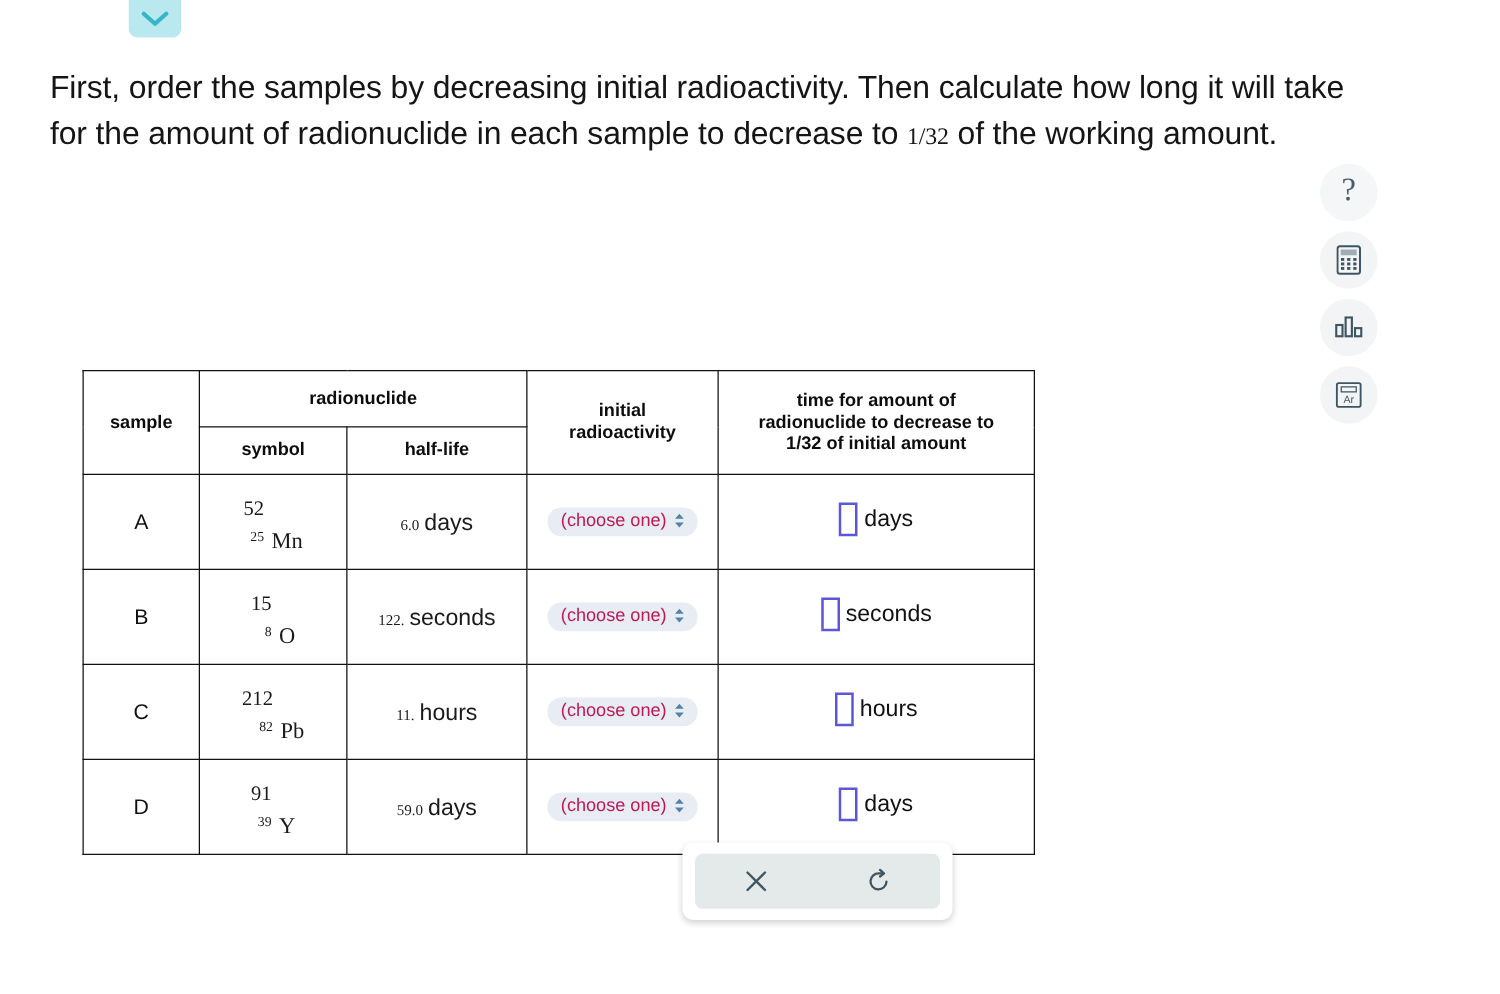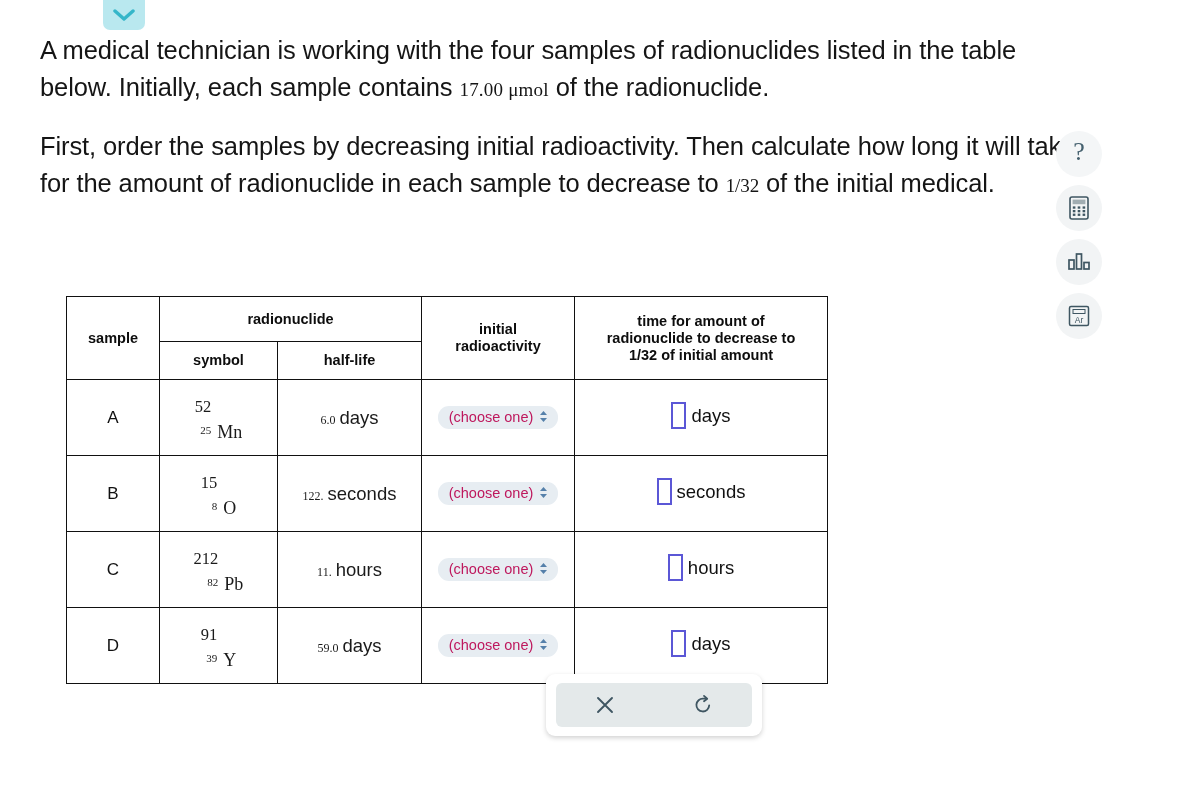--- a/index.html
+++ b/index.html
@@ -248,23 +248,22 @@
 </head>
 <body>
 
 <div class="collapse-btn">
   <svg width="22" height="14" viewBox="0 0 22 14">
     <path d="M2 3 L11 11 L20 3" stroke="#35b6c9" stroke-width="3.4" fill="none" stroke-linecap="round" stroke-linejoin="round"></path>
   </svg>
 </div>
 
 <div class="prompt">
-  <p class="para"><span>A medical technician is working with the four samples of radionuclides listed in the table below. Initially, each sample contains </span><span class="mathnum">17.00 μmol</span><span> of the radionuclide.</span></p>
-
-  <p class="para second"><span>First, order the samples by decreasing initial radioactivity. Then calculate how long it will take for the amount of radionuclide in each sample to decrease to </span><span class="mathfrac">1/32</span><span> of the initial medical.</span></p>
+
+  <p class="para second"><span>First, order the samples by decreasing initial radioactivity. Then calculate how long it will take for the amount of radionuclide in each sample to decrease to </span><span class="mathfrac">1/32</span><span> of the working amount.</span></p>
 </div>
 
 <div class="tool-rail">
 
   <div class="tool-btn qmark">
     <span>?</span>
   </div>
 
   <div class="tool-btn">
     <svg width="20" height="24" viewBox="0 0 20 24">

